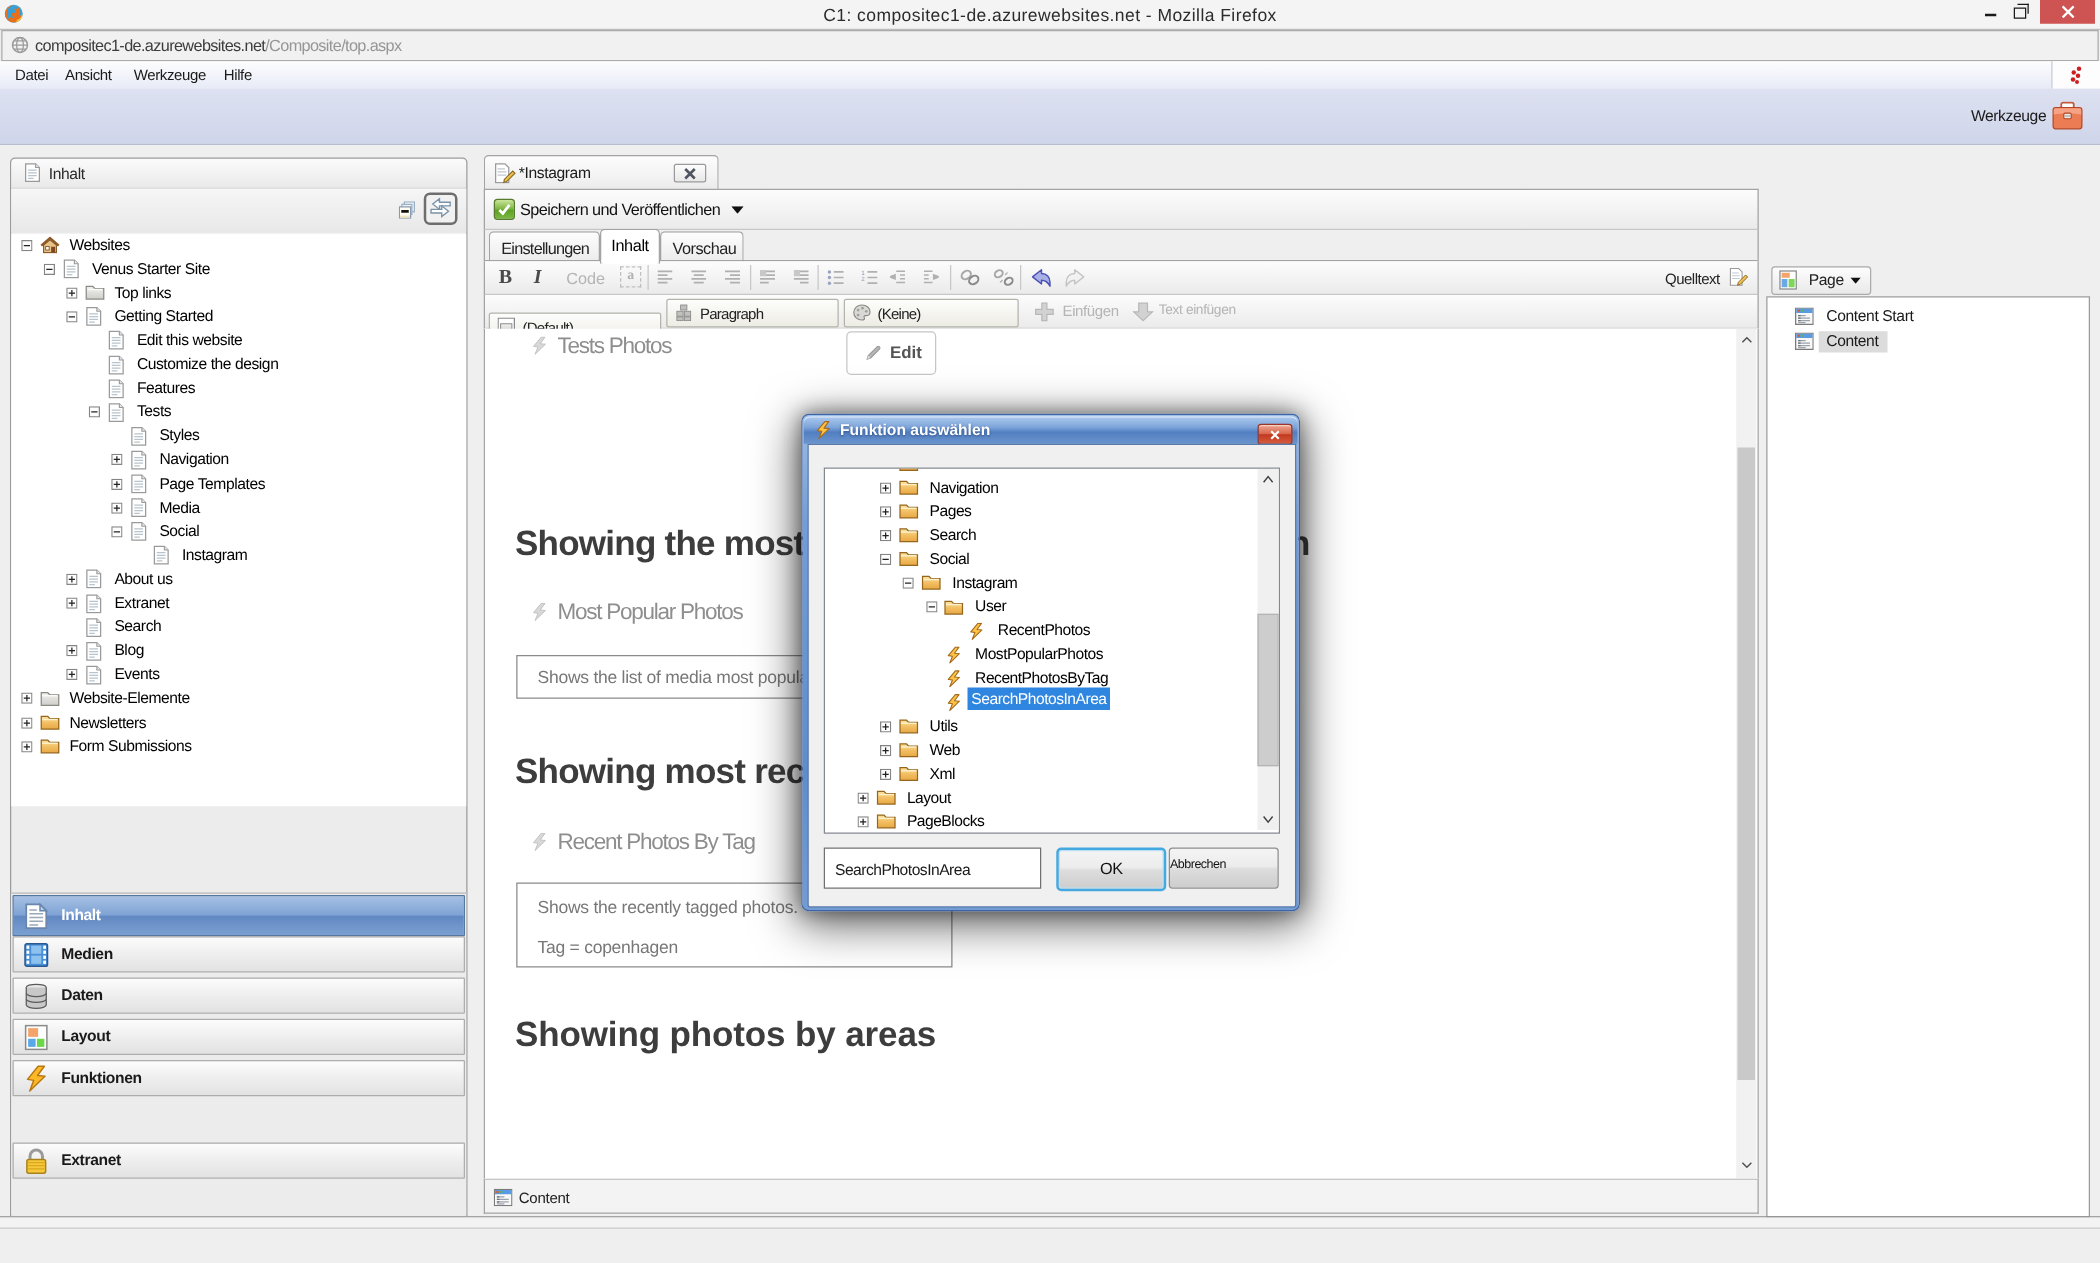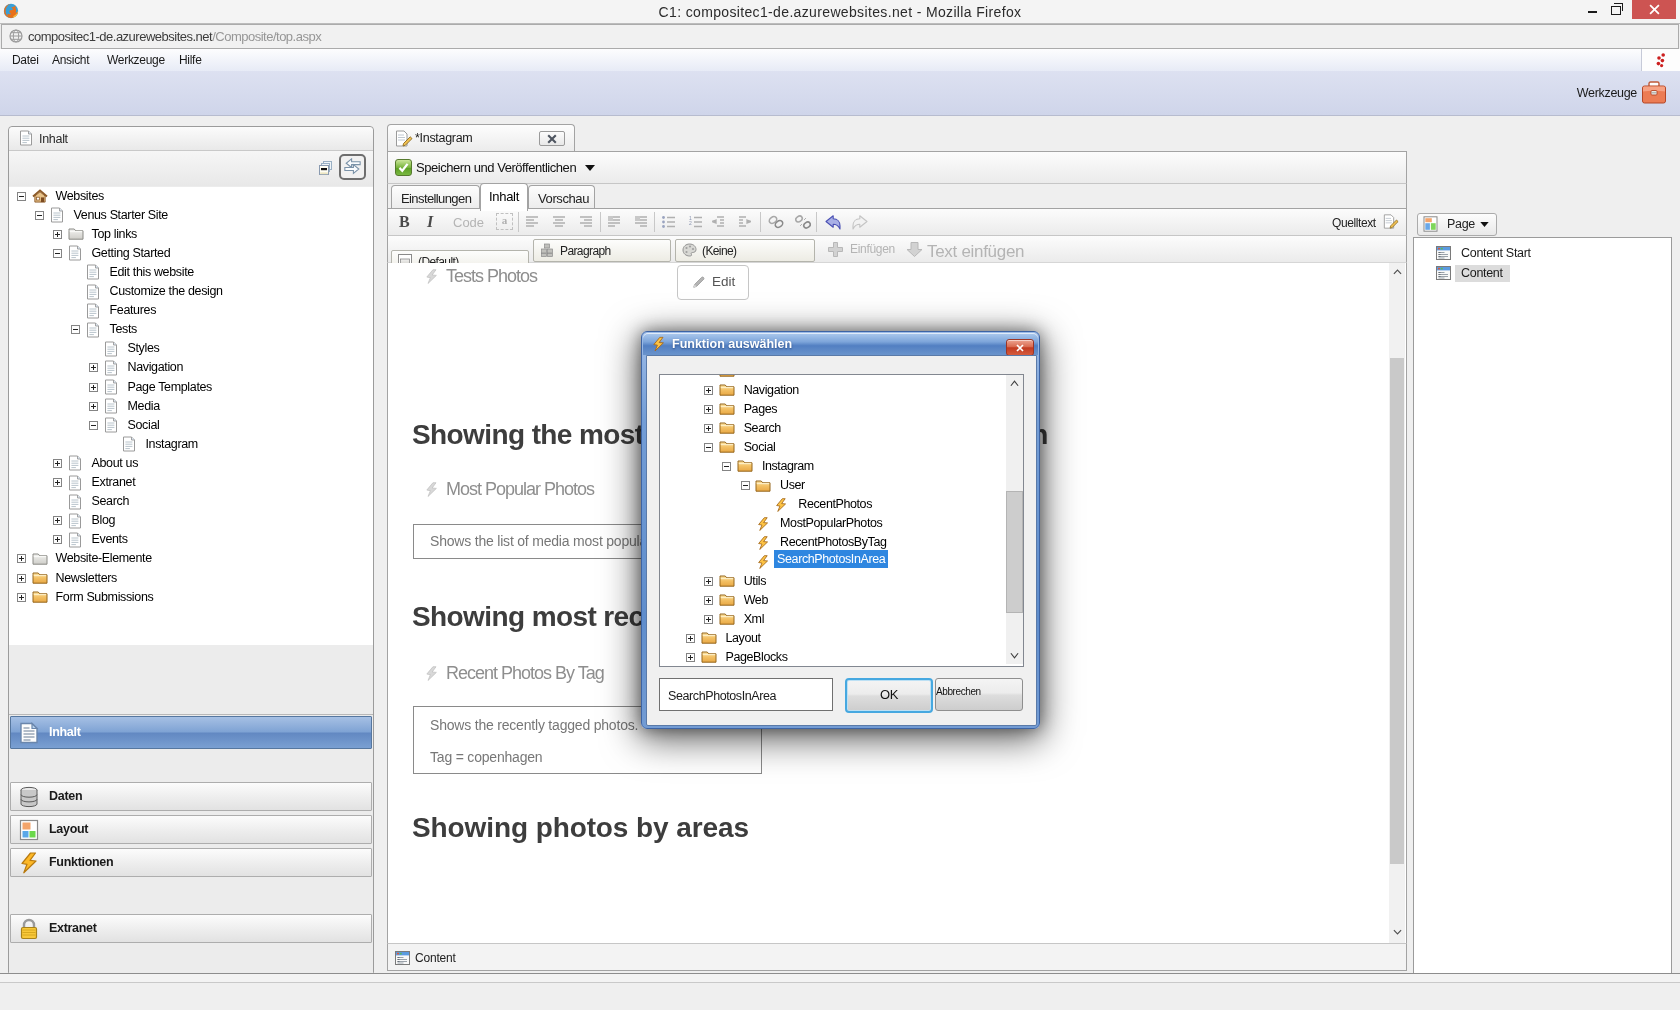--- a/index.html
+++ b/index.html
@@ -337,20 +337,38 @@
     </div>
  <div id="persp" style="position:absolute;left:0;top:587px;width:100%;height:260px;background:#ececec;border-top:1px solid #b8b8b8;">
       <div style="position:absolute;left:1px;top:1px;width:360px;height:31px;background:linear-gradient(#a6c0e4,#7fa3d4 48%,#6288c2 52%,#7aa0d2);border:1px solid #56779f;border-radius:1px;">
         <span style="position:absolute;left:38px;top:8px;font-weight:bold;font-size:12.5px;letter-spacing:-0.3px;color:#fff">Inhalt</span>
         <span class="pic pic0" style="position:absolute;left:7px;top:5px;width:22px;height:22px;"><svg width="22" height="22" viewBox="0 0 22 22">
             <path d="M3 1.5 L14 1.5 L19 6.5 L19 20.5 L3 20.5 Z" fill="#fdfdfd" stroke="#6a86ac" stroke-width="1.4"></path>
             <path d="M14 1.5 L14 6.5 L19 6.5 Z" fill="#b8d2ee" stroke="#6a86ac" stroke-width="1.2"></path>
             <path d="M5.5 6 h6 M5.5 9 h11 M5.5 12 h11 M5.5 15 h11 M5.5 18 h7" stroke="#9aa8b8" stroke-width="1.3"></path>
           </svg></span>
       </div>
+      <div style="position:absolute;left:1px;top:34px;width:360px;height:27px;background:linear-gradient(#fcfcfc,#ededed 55%,#e2e2e2);border:1px solid #adadad;border-radius:1px;">
+        <span style="position:absolute;left:38px;top:6px;font-weight:bold;font-size:12.5px;letter-spacing:-0.3px;color:#1a1a1a">Medien</span>
+        <span class="pic pic1" style="position:absolute;left:7px;top:3px;width:22px;height:22px;"><svg width="22" height="22" viewBox="0 0 22 22">
+            <rect x="2" y="2" width="18" height="18" rx="1.5" fill="#4a90d8" stroke="#2a5a90" stroke-width="1.2"></rect>
+            <rect x="7" y="3.5" width="8" height="6.5" fill="#8ec2ee"></rect>
+            <rect x="7" y="11.5" width="8" height="6.5" fill="#8ec2ee"></rect>
+            <g fill="#fff">
+              <rect x="3.2" y="3.5" width="2.2" height="2.6"></rect>
+              <rect x="3.2" y="7.5" width="2.2" height="2.6"></rect>
+              <rect x="3.2" y="11.5" width="2.2" height="2.6"></rect>
+              <rect x="3.2" y="15.5" width="2.2" height="2.6"></rect>
+              <rect x="16.6" y="3.5" width="2.2" height="2.6"></rect>
+              <rect x="16.6" y="7.5" width="2.2" height="2.6"></rect>
+              <rect x="16.6" y="11.5" width="2.2" height="2.6"></rect>
+              <rect x="16.6" y="15.5" width="2.2" height="2.6"></rect>
+            </g>
+          </svg></span>
+      </div>
       <div style="position:absolute;left:1px;top:67px;width:360px;height:27px;background:linear-gradient(#fcfcfc,#ededed 55%,#e2e2e2);border:1px solid #adadad;border-radius:1px;">
         <span style="position:absolute;left:38px;top:6px;font-weight:bold;font-size:12.5px;letter-spacing:-0.3px;color:#1a1a1a">Daten</span>
         <span class="pic pic2" style="position:absolute;left:7px;top:3px;width:22px;height:22px;"><svg width="22" height="22" viewBox="0 0 22 22">
             <g stroke="#5a5a5a" stroke-width="1">
               <ellipse cx="11" cy="4" rx="8" ry="2.6" fill="#e8e8e8"></ellipse>
               <path d="M3 4 L3 18 A8 2.6 0 0 0 19 18 L19 4" fill="#c8c8c8"></path>
               <path d="M3 8.6 A8 2.6 0 0 0 19 8.6 M3 13.3 A8 2.6 0 0 0 19 13.3" fill="none"></path>
             </g>
           </svg></span>
       </div>
@@ -516,34 +534,34 @@
         </svg>
         <span style="position:absolute;left:26px;top:4px;font-size:12px;letter-spacing:-0.6px;color:#222">(Keine)</span>
       </div>
       <svg style="position:absolute;left:439px;top:5px" width="17" height="17" viewBox="0 0 17 17">
         <path d="M6.5 1.5 h4 v5 h5 v4 h-5 v5 h-4 v-5 h-5 v-4 h5 z" fill="#d2d2d2" stroke="#b8b8b8"></path>
       </svg>
       <span style="position:absolute;left:462px;top:6px;font-size:12px;letter-spacing:-0.3px;color:#b4b4b4">Einfügen</span>
       <svg style="position:absolute;left:518px;top:5px" width="17" height="17" viewBox="0 0 17 17">
         <path d="M5 1.5 h7 v7 h4 L8.5 15.5 L1 8.5 h4 z" fill="#d2d2d2" stroke="#b8b8b8"></path>
       </svg>
-      <span style="position:absolute;left:539px;top:6px;font-size:17px;letter-spacing:-0.3px;color:#b4b4b4">Text einfügen</span>
+      <span style="position:absolute;left:539px;top:6px;font-size:11px;letter-spacing:-0.3px;color:#b4b4b4">Text einfügen</span>
     </div>
 
  <div class="a" id="edcontent" style="left:0;top:139px;width:1018px;height:680px;background:#fff;border-left:1px solid #a3a3a3;border-right:1px solid #a3a3a3;overflow:hidden;">
   <div style="position:absolute;left:36px;top:5px;width:14px;height:18px;"><svg width="15" height="17" viewBox="0 0 16 16">
           <use href="#boltg"></use>
         </svg></div>
   <h2 style="position:absolute;left:58px;top:3px;font-size:18px;font-weight:normal;letter-spacing:-1px;color:#8e8e8e;">Tests Photos</h2>
   <div style="position:absolute;left:289px;top:2px;width:70px;height:33px;border:1px solid #c6c6c6;border-radius:4px;background:#fff;">
     <svg style="position:absolute;left:14px;top:9px" width="14" height="14" viewBox="0 0 16 16">
           <path d="M2 14 L3 10.8 L11.2 2.6 A1.6 1.6 0 0 1 13.4 4.8 L5.2 13 Z" fill="#b5b5b5" stroke="#999" stroke-width="1"></path>
           <path d="M2 14 L3 10.8 L5.2 13 Z" fill="#d8d8d8"></path>
         </svg>
-    <span style="position:absolute;left:34px;top:8px;font-size:13.5px;font-weight:normal;color:#555;">Edit</span>
+    <span style="position:absolute;left:34px;top:8px;font-size:13.5px;font-weight:bold;color:#555;">Edit</span>
   </div>
   <h1 style="position:absolute;left:24px;top:156px;font-size:28px;color:#3d3d3d;letter-spacing:-0.6px;">Showing the most popular photos in Copenhagen</h1>
   <div style="position:absolute;left:36px;top:218px;"><svg width="15" height="17" viewBox="0 0 16 16">
           <use href="#boltg"></use>
         </svg></div>
   <h2 style="position:absolute;left:58px;top:216px;font-size:18px;font-weight:normal;letter-spacing:-1px;color:#8e8e8e;">Most Popular Photos</h2>
   <div style="position:absolute;left:25px;top:261px;width:539px;height:33px;border:1px solid #8a8a8a;font-size:14px;letter-spacing:-0.2px;color:#777;">
     <div style="position:absolute;left:16px;top:8px;">Shows the list of media most popular right now.</div>
   </div>
   <h1 style="position:absolute;left:24px;top:338px;font-size:28px;color:#3d3d3d;letter-spacing:-0.6px;">Showing most recently tagged photos</h1>

